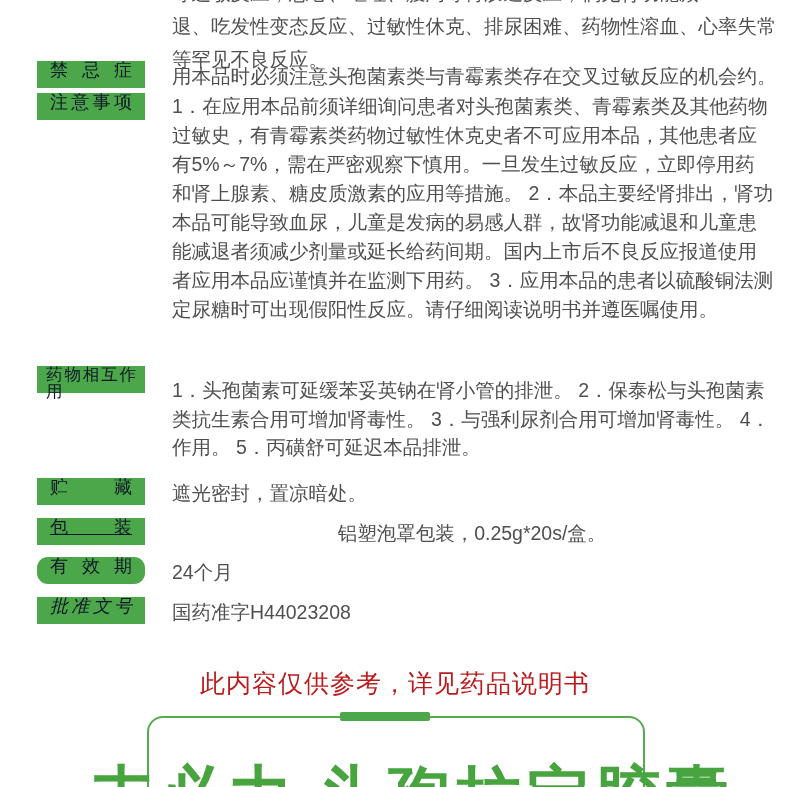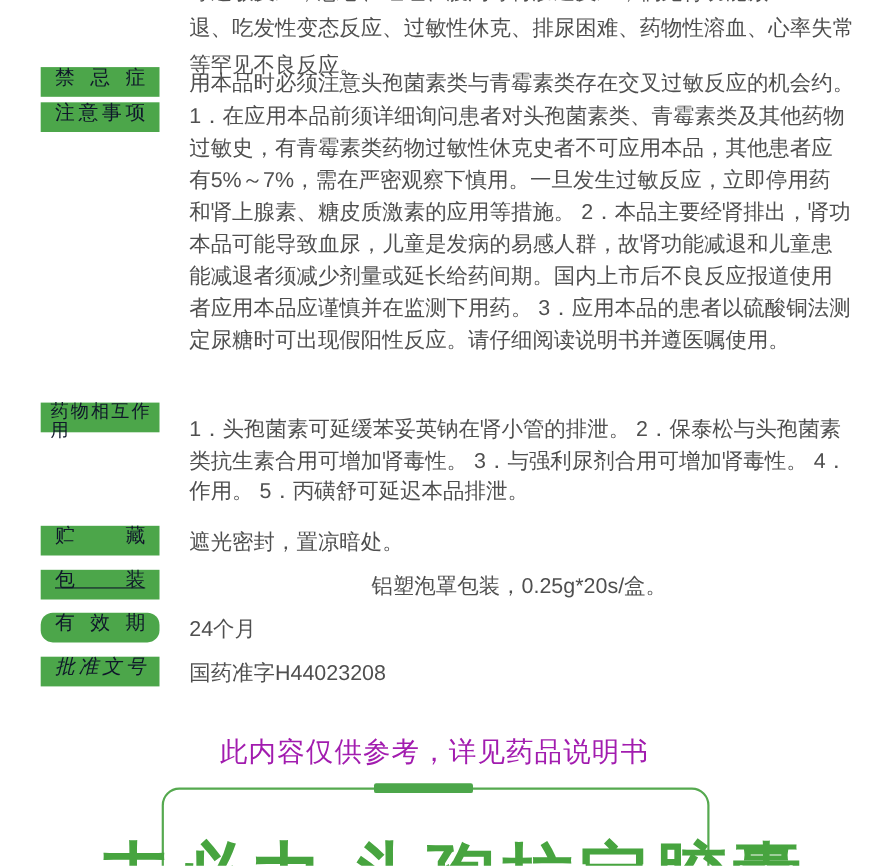--- a/index.html
+++ b/index.html
@@ -25,21 +25,21 @@
     position:absolute;left:172px;width:600px;
     color:#4F4F4F;font-size:19.5px;white-space:nowrap;
   }
   .lh33 .ln{line-height:33px;}
   .lh29 .ln{line-height:29px;}
   .lh28 .ln{line-height:28.5px;}
   .single{line-height:27px;}
   
   .notice{
     position:absolute;top:667px;left:0;width:790px;text-align:center;
-    color:#a21caf;font-size:25px;letter-spacing:1px;
+    color:#b91c1c;font-size:25px;letter-spacing:1px;
   }
   .ref-box{
     position:absolute;left:147px;top:716px;width:498px;height:300px;
     border:2px solid #55A94F;border-radius:16px;box-sizing:border-box;
     background:transparent;
   }
   .ref-dash{
     position:absolute;left:340px;top:712px;width:90px;height:9px;
     background:#4CA64A;border-radius:2px;
   }

